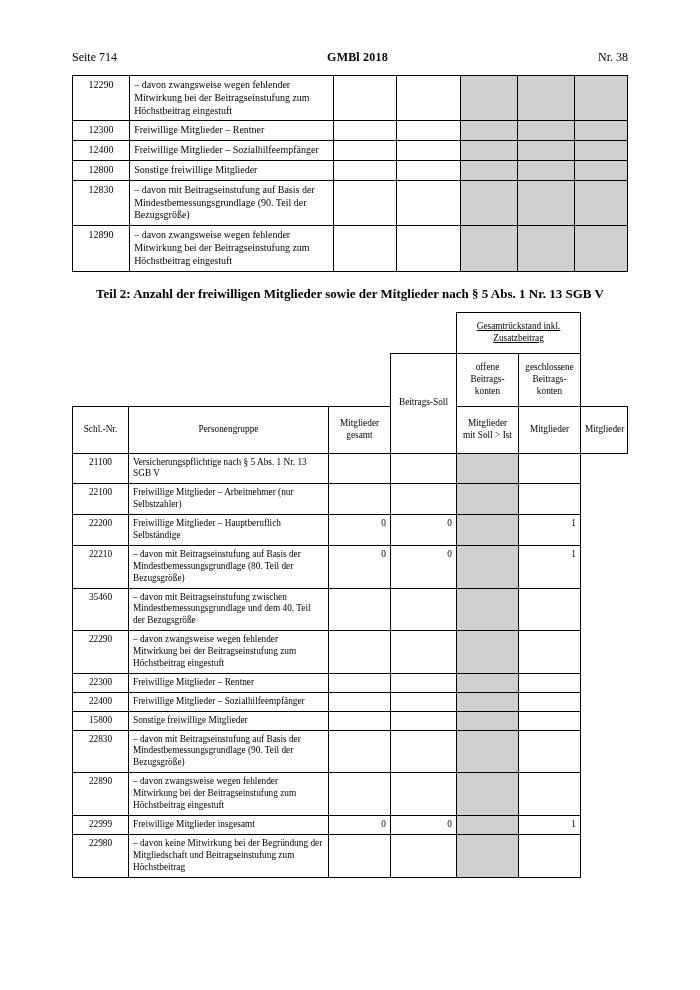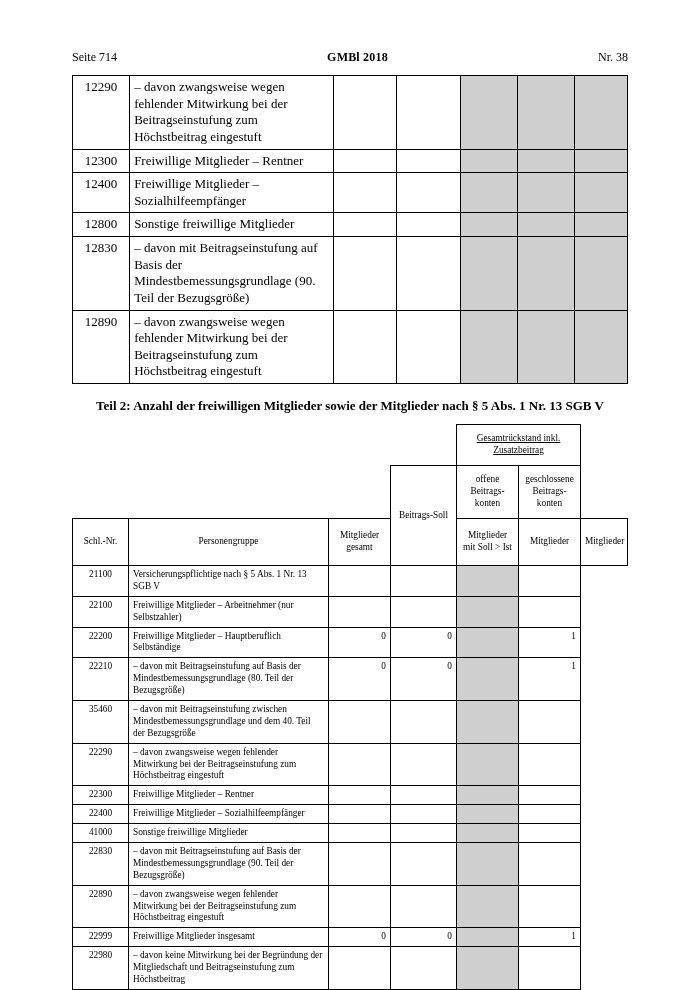--- a/index.html
+++ b/index.html
@@ -29,21 +29,21 @@
     margin-bottom: 10px;
   }
   .header .center {
     font-weight: bold;
     letter-spacing: 0.2px;
   }
   table.grid {
     border-collapse: collapse;
     width: 100%;
     table-layout: fixed;
-    font-size: 13px;
+    font-size: 10px;
     line-height: 1.28;
   }
   table.grid td, table.grid th {
     border: 1px solid #000000;
     padding: 3px 4px;
     vertical-align: top;
     font-weight: normal;
   }
   td.num {
     text-align: center;
@@ -272,21 +272,21 @@
       </tr>
       <tr>
         <td class="num">22400</td>
         <td>Freiwillige Mitglieder – Sozialhilfeempfänger</td>
         <td class="right"></td>
         <td class="right"></td>
         <td class="right shaded"></td>
         <td class="right"></td>
       </tr>
       <tr>
-        <td class="num">41000</td>
+        <td class="num">15800</td>
         <td>Sonstige freiwillige Mitglieder</td>
         <td class="right"></td>
         <td class="right"></td>
         <td class="right shaded"></td>
         <td class="right"></td>
       </tr>
       <tr>
         <td class="num">22830</td>
         <td>– davon mit Beitragseinstufung auf Basis der Mindestbemessungsgrundlage (90. Teil der Bezugsgröße)</td>
         <td class="right"></td>

